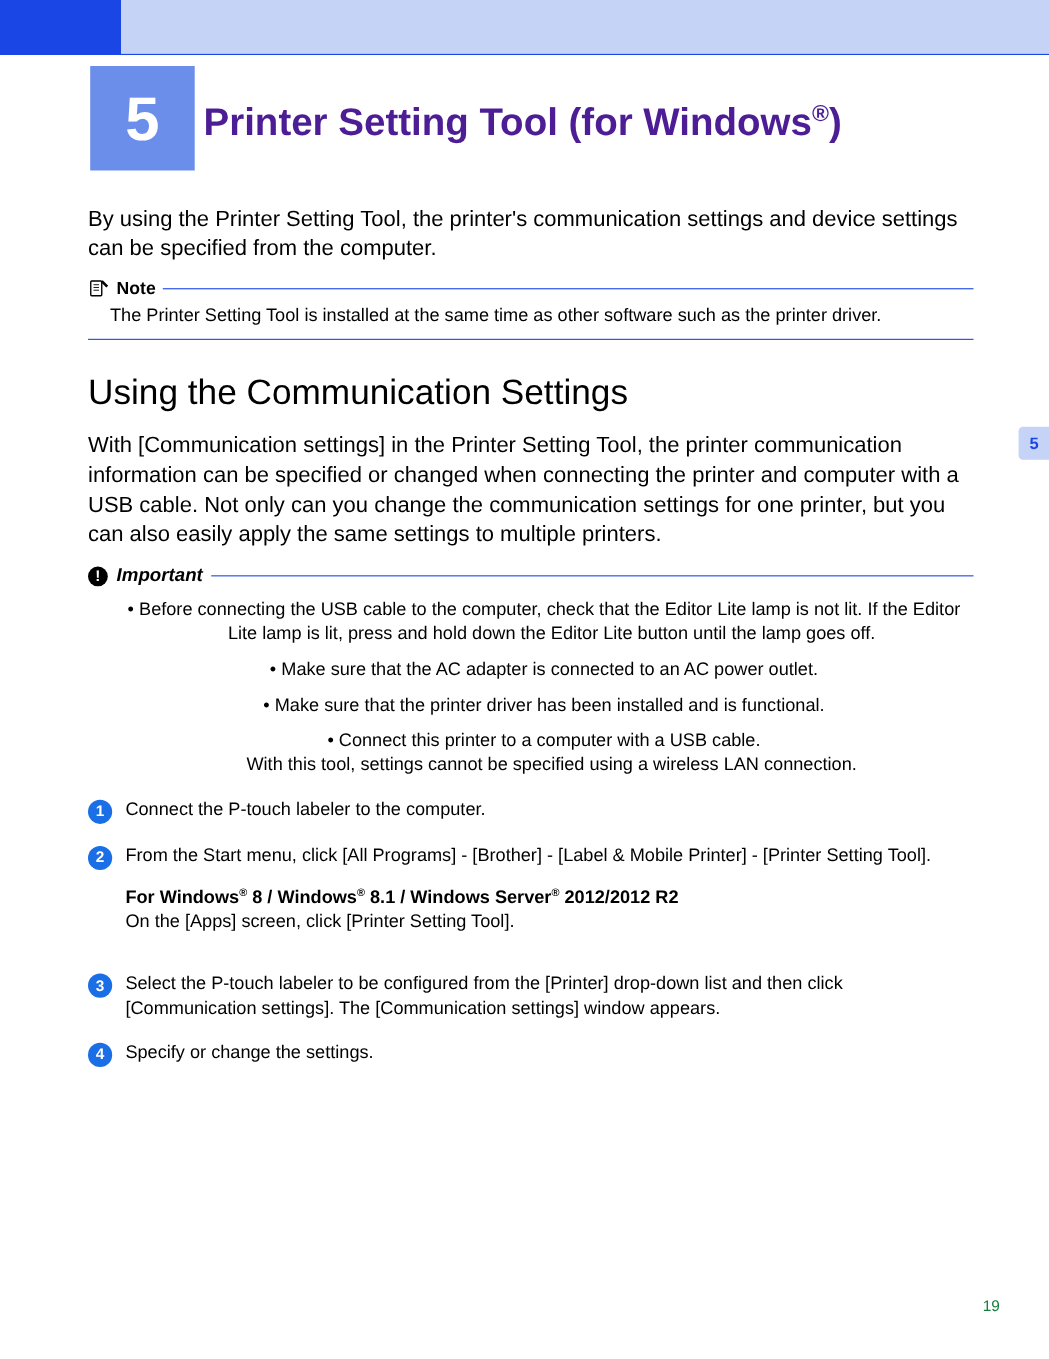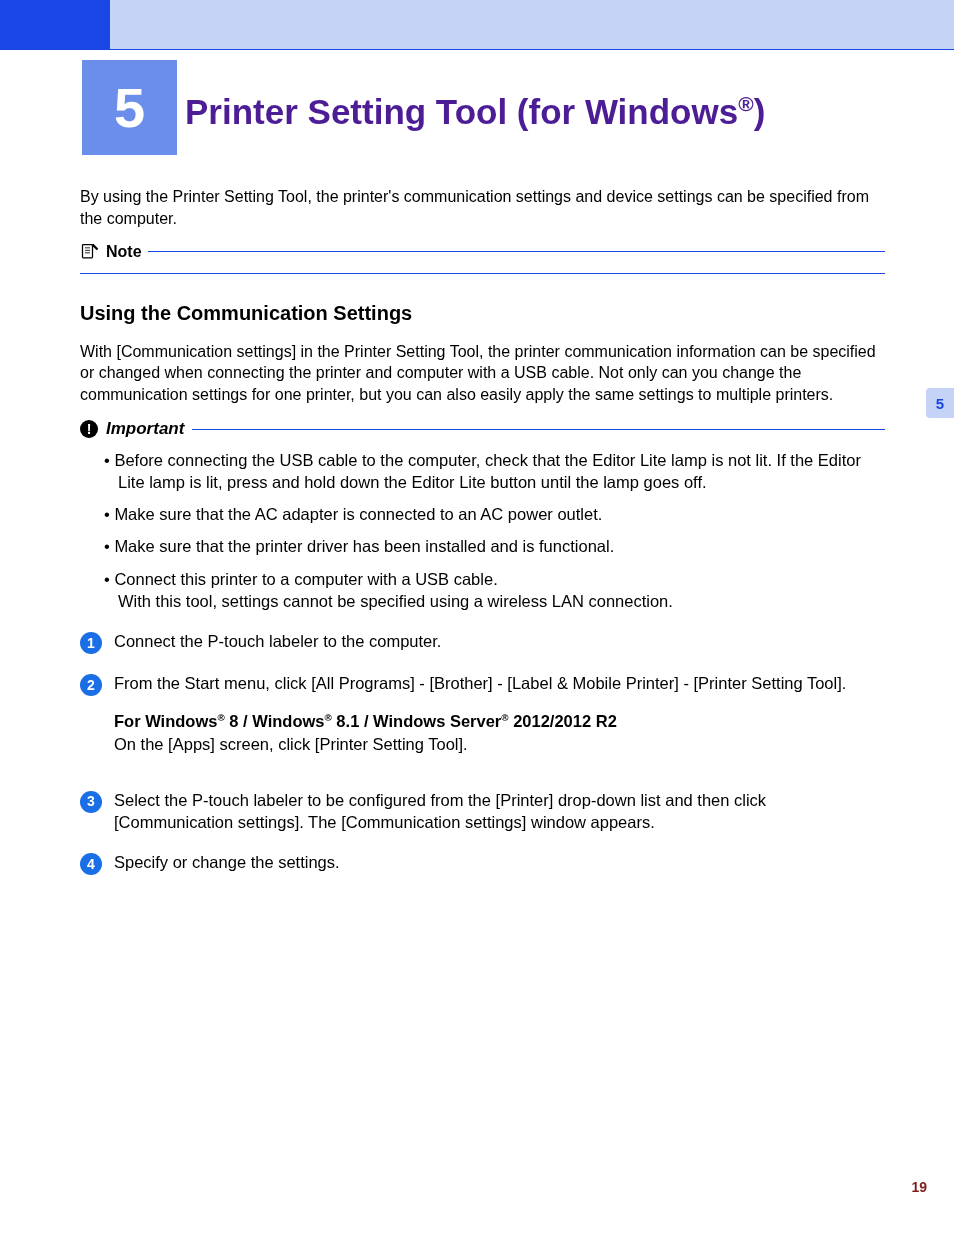--- a/index.html
+++ b/index.html
@@ -58,21 +58,21 @@
     vertical-align: super;
     font-weight: bold;
   }
   .content {
     position: absolute;
     left: 80px;
     top: 186px;
     width: 805px;
     line-height: 1.35;
   }
-  .para { margin: 0 0 12px 0; font-size: 16px; }
+  .para { margin: 0 0 12px 0; font-size: 20px; }
   .note-block { margin-top: 10px; margin-bottom: 24px; }
   .note-head {
     display: flex;
     align-items: center;
     gap: 6px;
     margin-bottom: 2px;
   }
   .note-icon {
     width: 20px;
     height: 20px;
@@ -84,22 +84,22 @@
     height: 0;
     border-top: 1.2px solid #1a46e6;
   }
   .note-body { padding-left: 20px; font-size: 16.5px; }
   .note-end-rule {
     height: 0;
     border-top: 1.2px solid #1a46e6;
     margin-top: 10px;
   }
   .section-title {
-    font-size: 20px;
-    font-weight: bold;
+    font-size: 32px;
+    font-weight: normal;
     margin: 26px 0 14px 0;
   }
   .important-block { margin-top: 12px; margin-bottom: 10px; }
   .imp-head {
     display: flex;
     align-items: center;
     gap: 8px;
     margin-bottom: 8px;
   }
   .imp-icon {
@@ -110,21 +110,21 @@
     display: inline-flex;
     align-items: center;
     justify-content: center;
     font-weight: bold;
     font-size: 14px;
     flex: 0 0 auto;
   }
   .imp-label { font-weight: bold; font-size: 17px; font-style: italic; }
   .imp-rule { flex: 1; height: 0; border-top: 1.2px solid #1a46e6; }
   .imp-list { margin: 0; padding: 0 0 0 24px; font-size: 16.5px; }
-  .imp-list li { text-indent: -14px; padding-left: 14px; margin-bottom: 10px; }
+  .imp-list li { text-indent: -14px; padding-left: 14px; margin-bottom: 10px; text-align: center; }
   .imp-list li::before { content: "•  "; }
   .imp-list li { list-style: none; }
   .steps { margin-top: 18px; font-size: 16.5px; }
   .step { display: flex; gap: 12px; margin-bottom: 18px; }
   .step-num {
     width: 22px; height: 22px;
     border-radius: 50%;
     background: #1a6ee6;
     color: #fff;
     display: inline-flex;
@@ -147,25 +147,25 @@
     color: #1a46e6;
     font-weight: bold;
     display: flex;
     align-items: center;
     justify-content: center;
     border-radius: 4px 0 0 4px;
     font-size: 15px;
   }
   .page-num {
     position: absolute;
-    right: 27px;
+    right: 45px;
     bottom: 40px;
     font-size: 14px;
-    font-weight: bold;
-    color: #7f1d1d;
+    font-weight: normal;
+    color: #15803d;
   }
 </style>
 </head>
 <body>
 
 <div class="top-bar"></div>
 <div class="top-bar-light"></div>
 
 <div class="chapter-box">
   <span>5</span>
@@ -187,20 +187,21 @@
           <line x1="6" y1="7" x2="12" y2="7" stroke="#000" stroke-width="1"></line>
           <line x1="6" y1="10" x2="12" y2="10" stroke="#000" stroke-width="1"></line>
           <line x1="6" y1="13" x2="12" y2="13" stroke="#000" stroke-width="1"></line>
           <path d="M14 4 L22 12 L14 12 Z" fill="none"></path>
           <path d="M16 2 L22 8 L20 10 L14 4 Z" fill="#000"></path>
         </svg>
       </span>
       <span class="note-label">Note</span>
       <span class="note-rule"></span>
     </div>
+    <div class="note-body">The Printer Setting Tool is installed at the same time as other software such as the printer driver.</div>
     <div class="note-end-rule"></div>
   </div>
 
   <h2 class="section-title">Using the Communication Settings</h2>
 
   <p class="para">With [Communication settings] in the Printer Setting Tool, the printer communication information can be specified or changed when connecting the printer and computer with a USB cable. Not only can you change the communication settings for one printer, but you can also easily apply the same settings to multiple printers.</p>
 
   <div class="important-block">
     <div class="imp-head">
       <span class="imp-icon">!</span>

